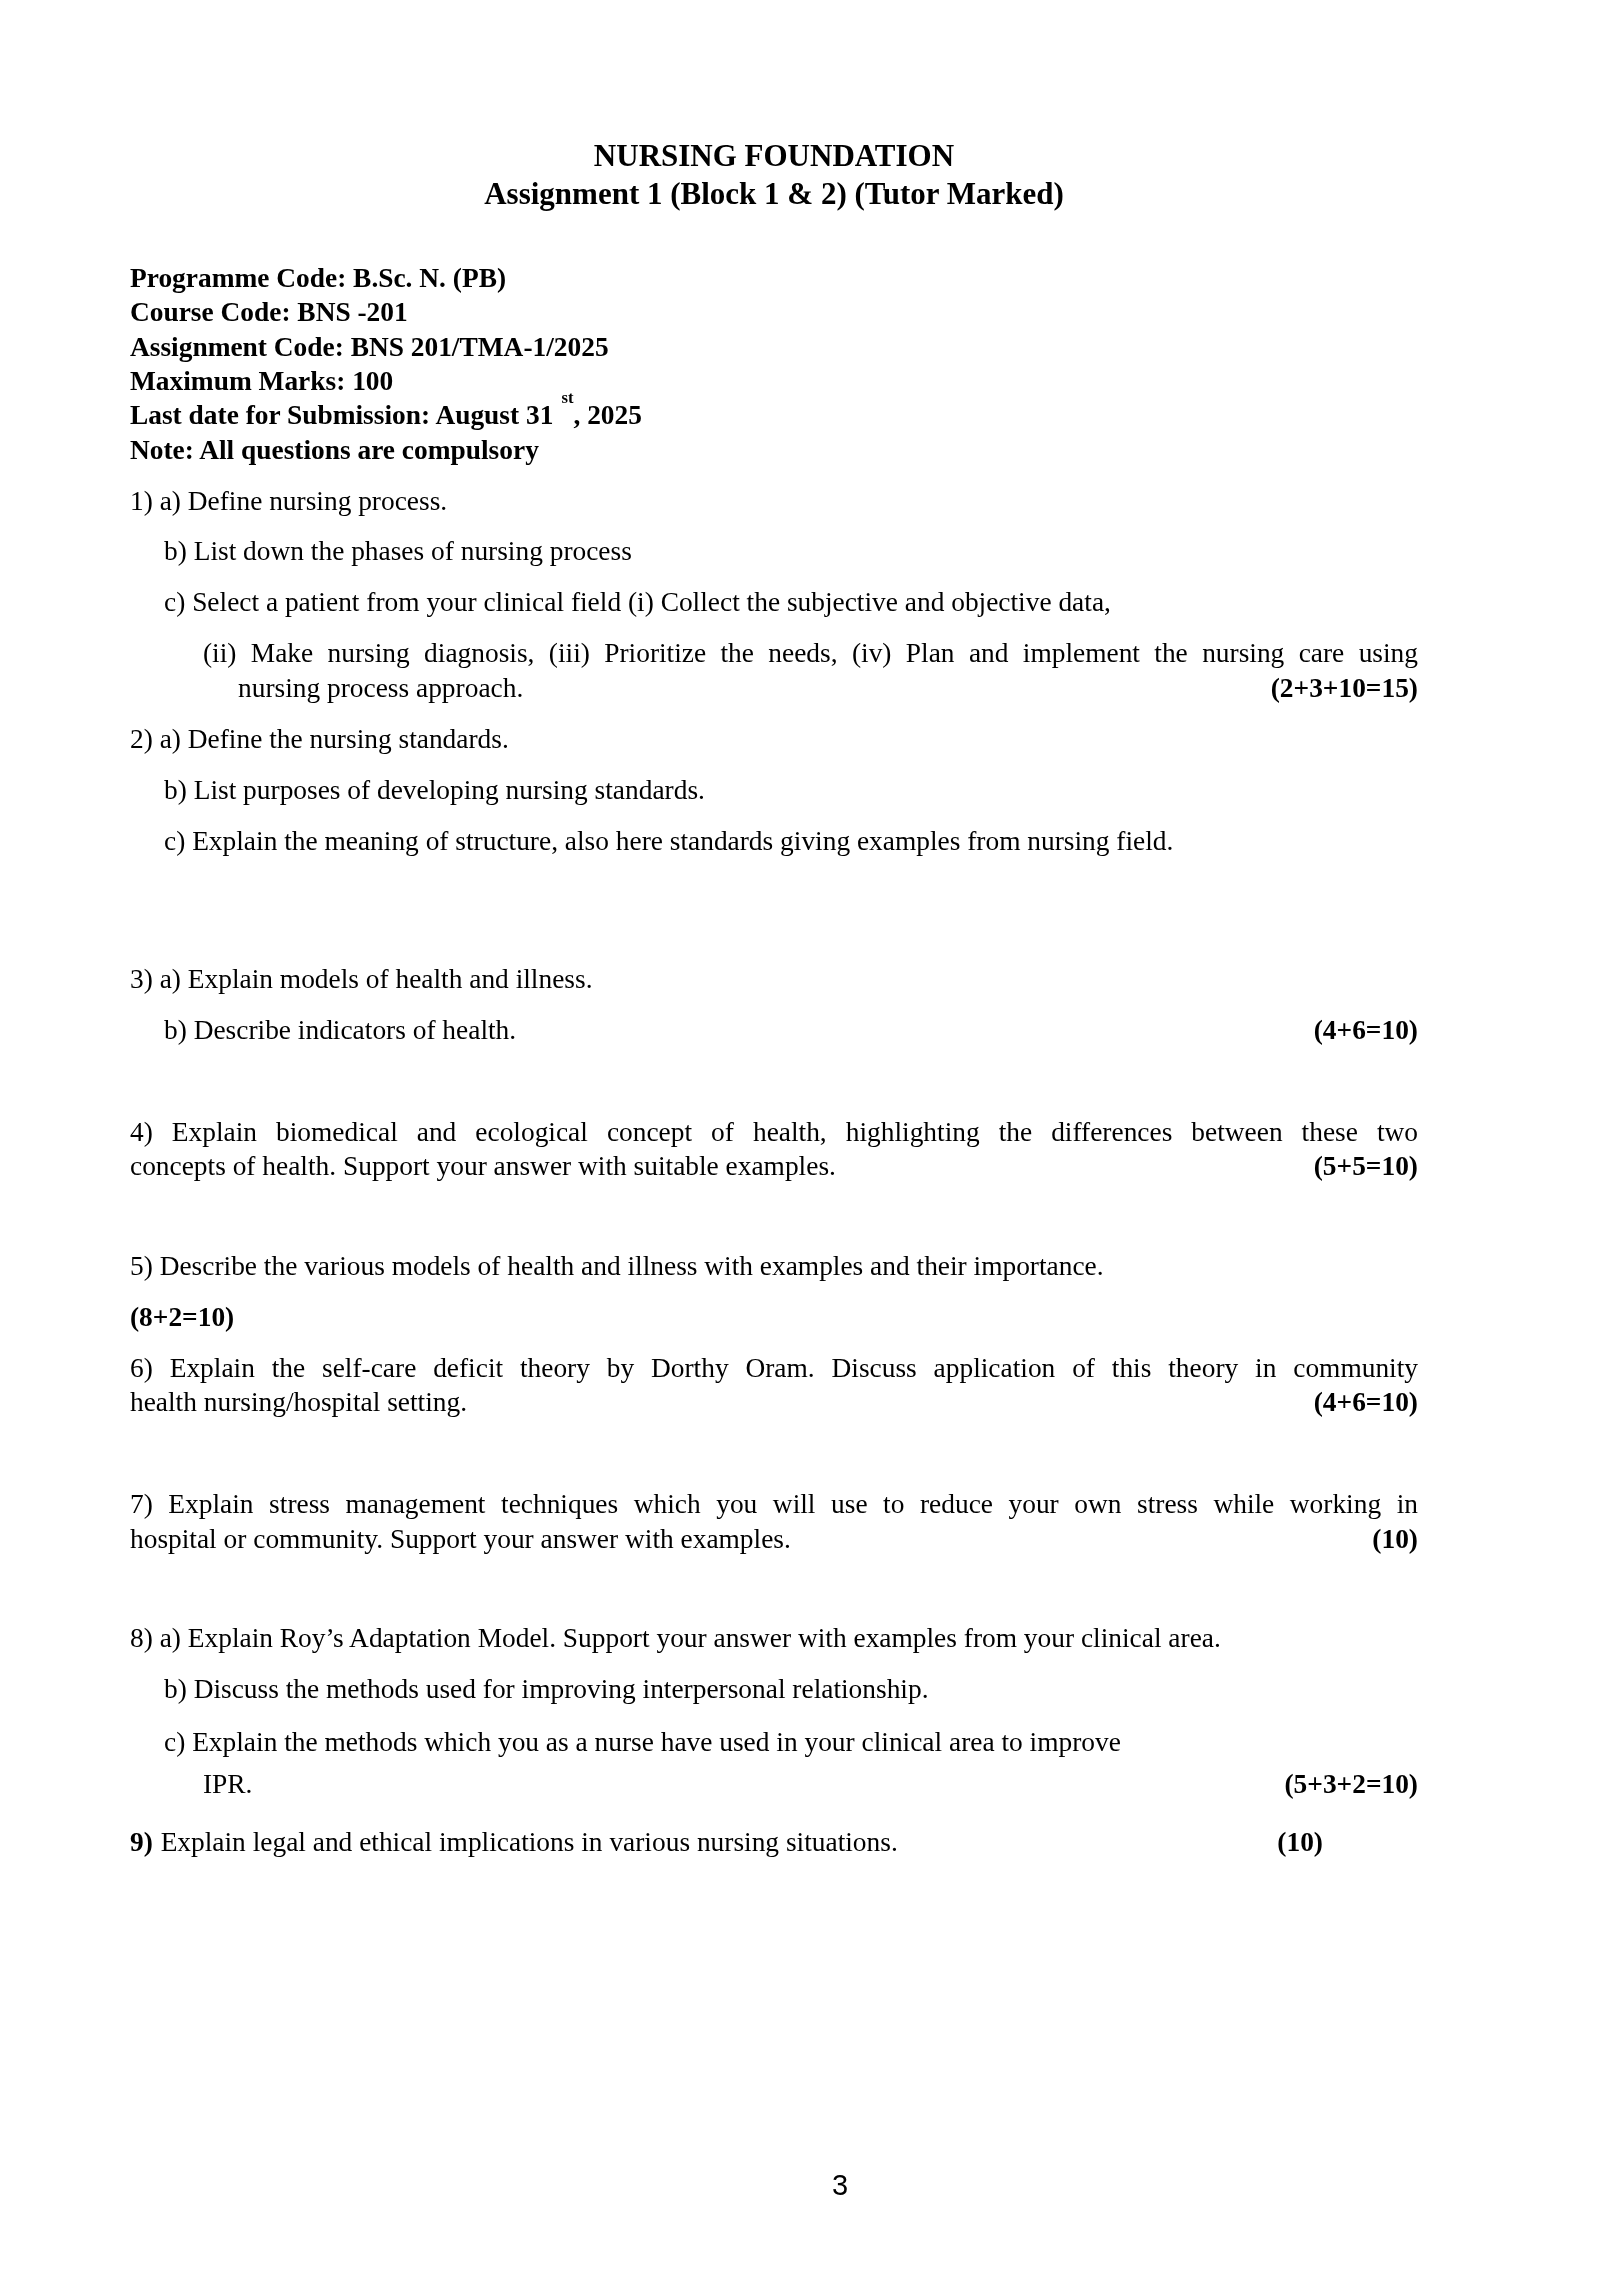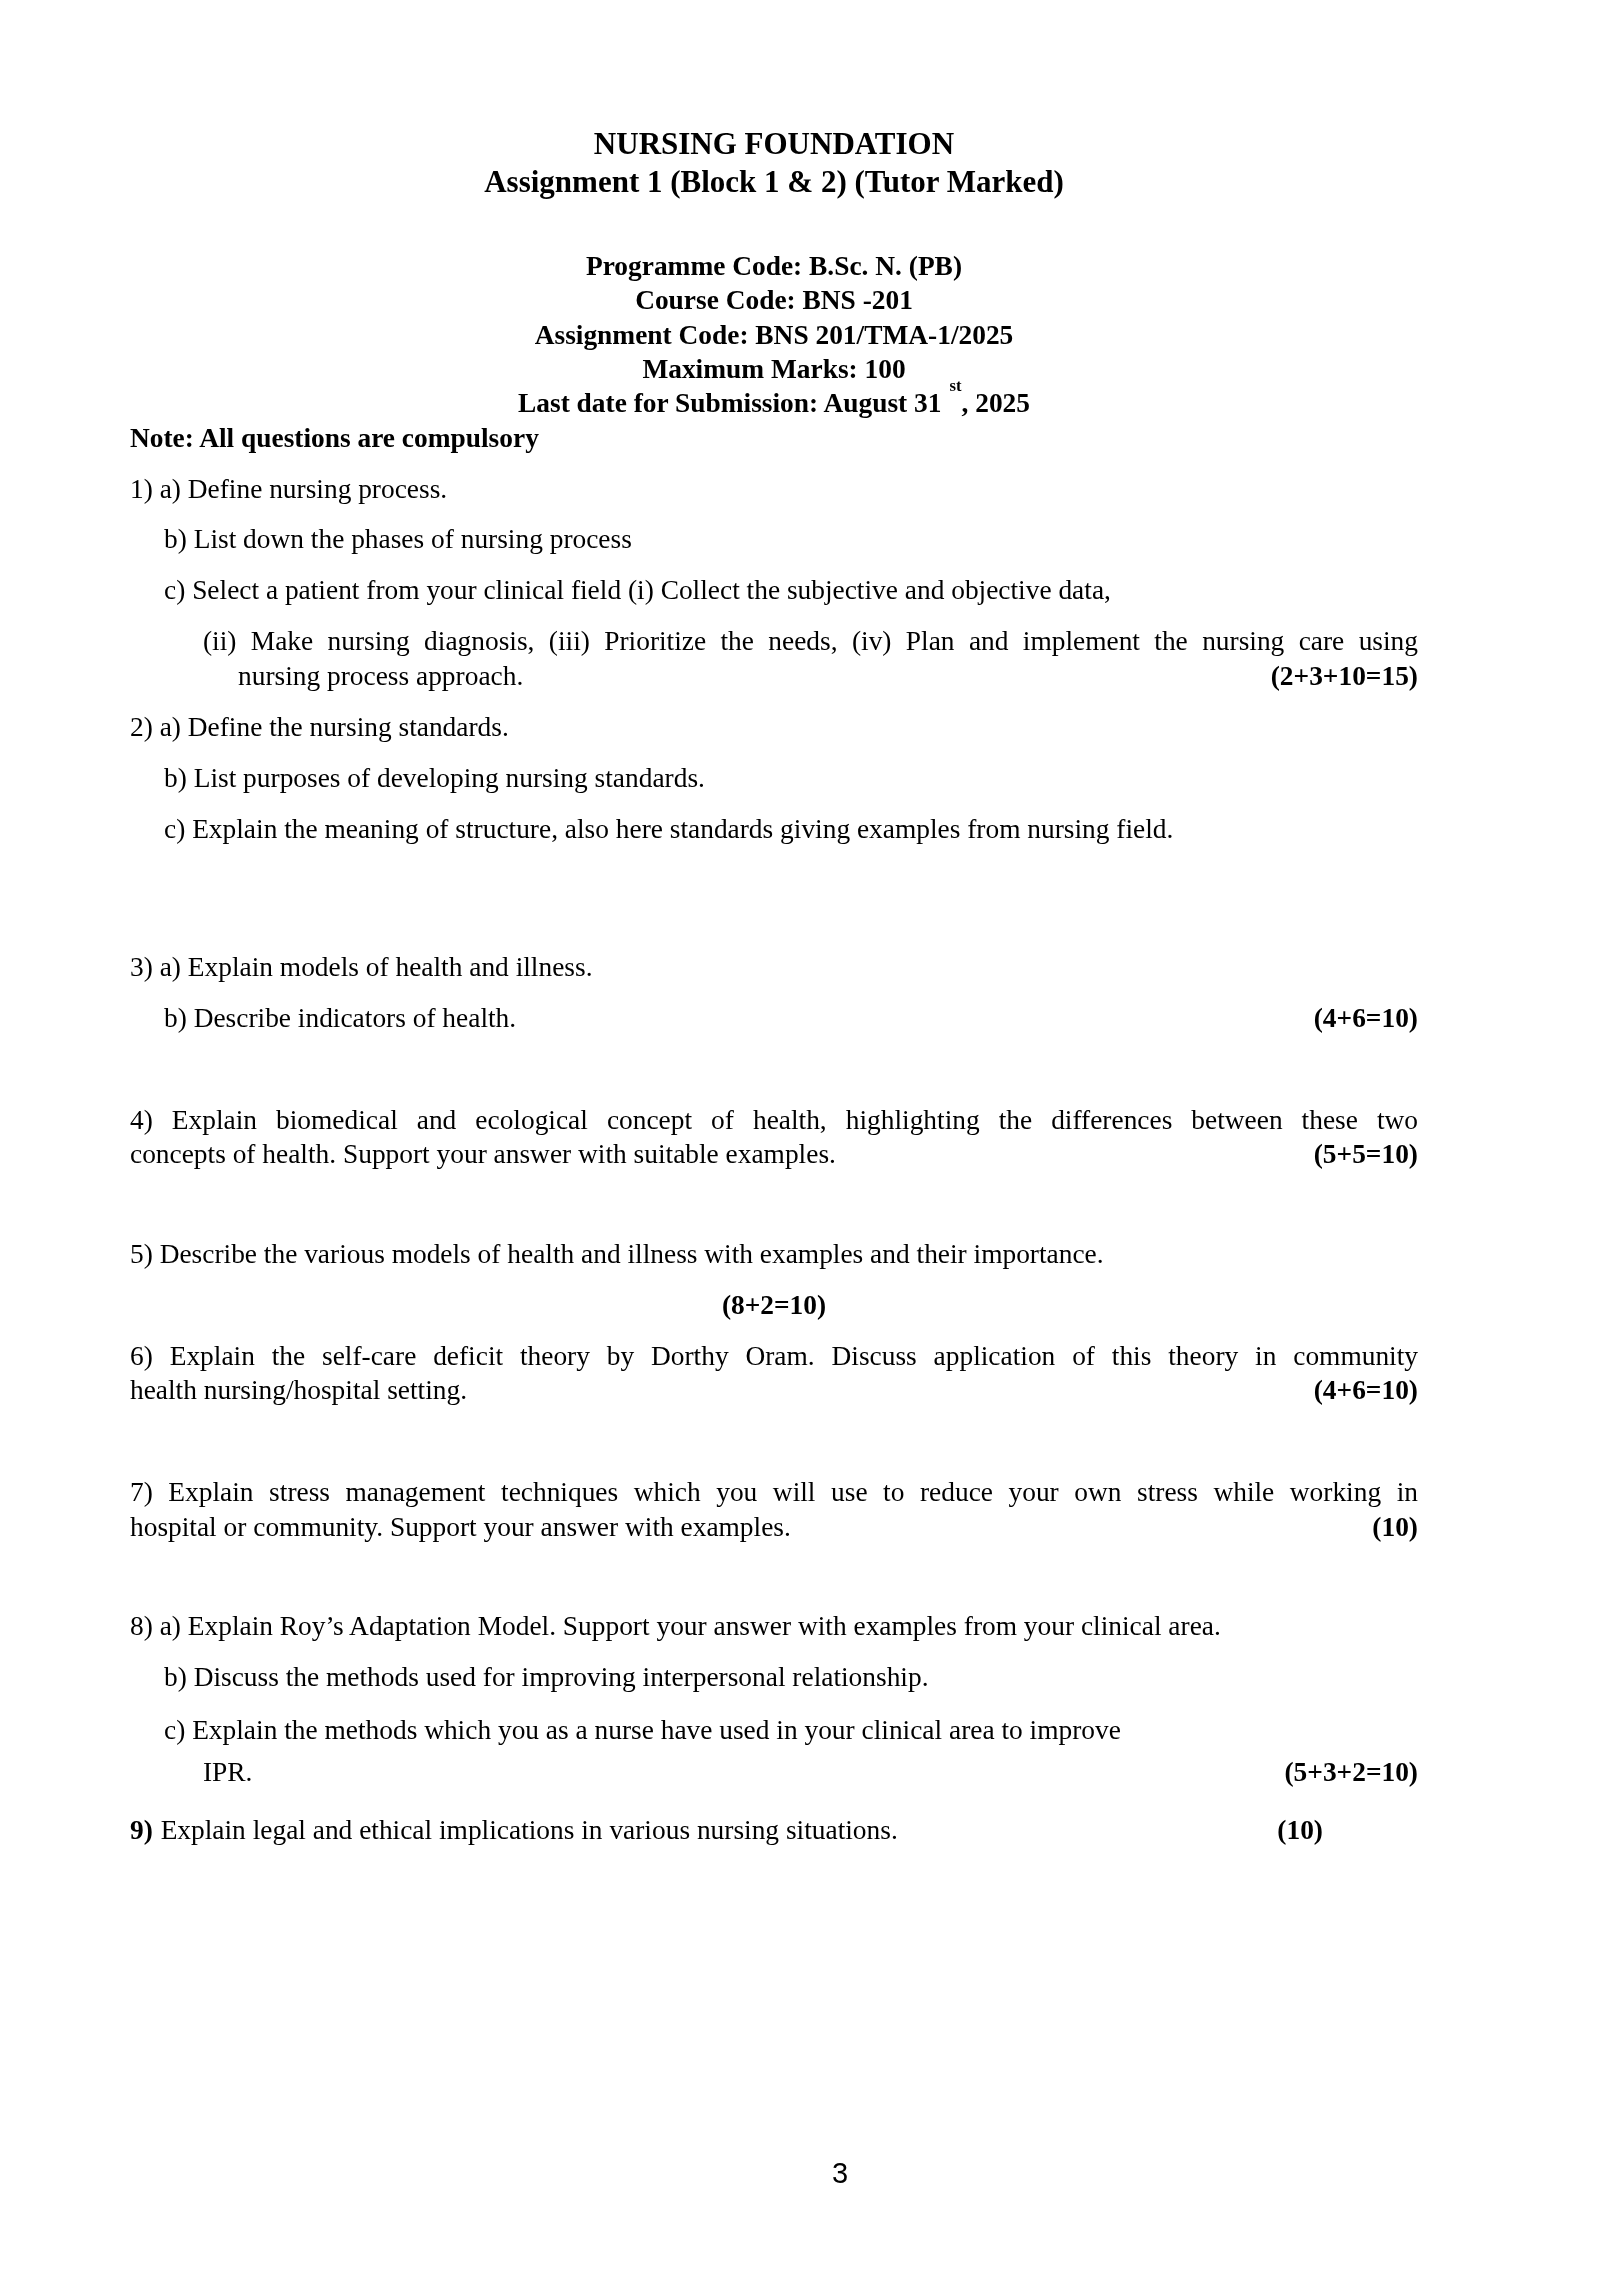--- a/index.html
+++ b/index.html
@@ -8,35 +8,35 @@
     position: relative;
     width: 1620px;
     height: 2293px;
     font-family: "Liberation Serif", "DejaVu Serif", serif;
     color: #000000;
     overflow: hidden;
   }
   .content {
     position: absolute;
     left: 130px;
-    top: 4px;
+    top: 16px;
     width: 1288px;
     height: 1777px;
   }
   .row {
     position: absolute;
     left: 0;
     right: 0;
     font-size: 27.4px;
     line-height: 34px;
     white-space: nowrap;
   }
   .b { font-weight: bold; }
   .center { text-align: center; }
-  .right { text-align: center; }
+  .right { text-align: left; }
   
   .jl { text-align: justify; text-align-last: justify; }
   .title { font-size: 31px; font-weight: bold; }
   .marks {
     position: absolute;
     right: 0;
     top: 0;
     font-weight: bold;
   }
   .ind1 { padding-left: 34px; }

